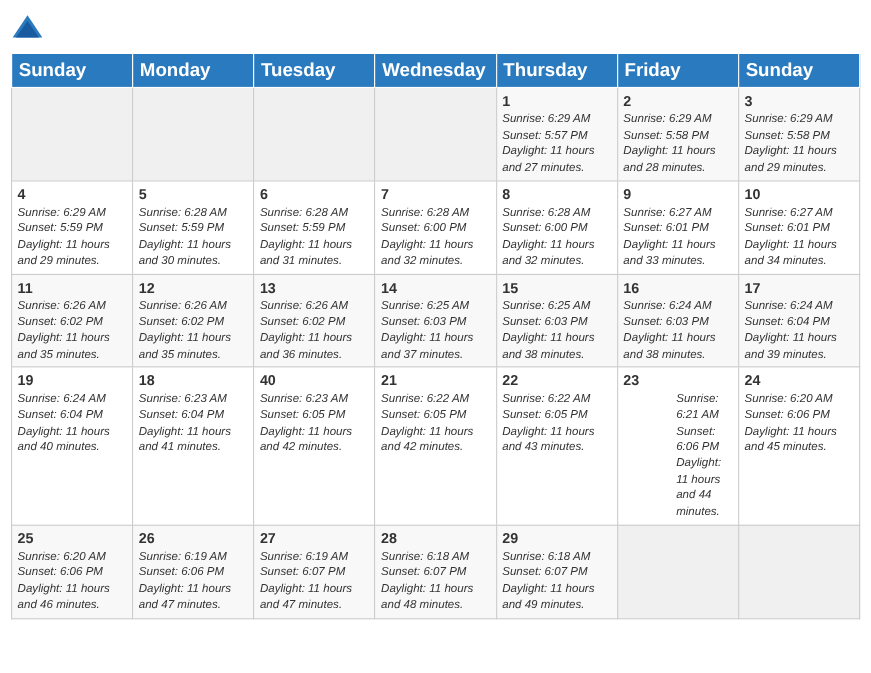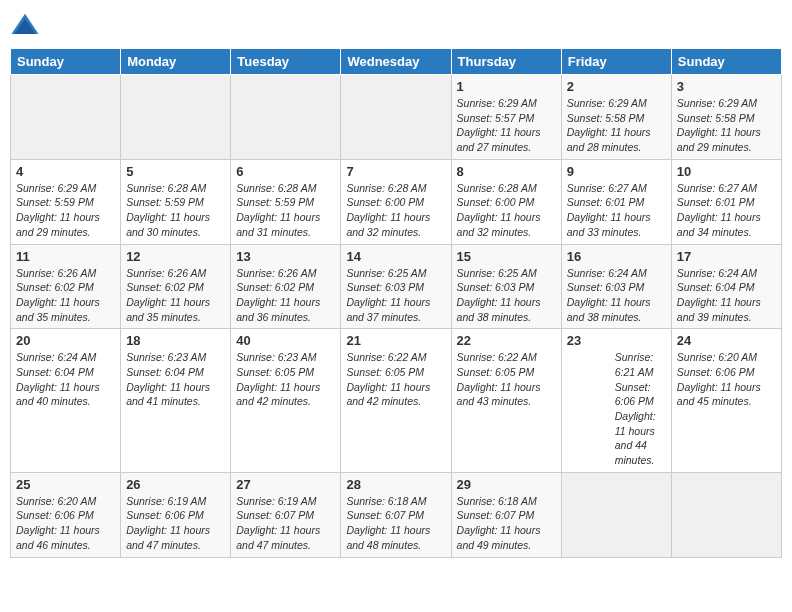--- a/index.html
+++ b/index.html
@@ -52,21 +52,21 @@
       font-size: 16px;
       color: #333;
     }
     .calendar {
       width: 100%;
       border-collapse: collapse;
     }
     .calendar th {
       background: #2a7abf;
       color: #fff;
-      font-size: 13px;
+      font-size: 17px;
       font-weight: bold;
       padding: 5px 6px;
       text-align: left;
       border: 1px solid #fff;
     }
     .calendar td {
       vertical-align: top;
       border: 1px solid #ccc;
       padding: 4px 5px;
       width: calc(100% / 7);
@@ -254,21 +254,21 @@
         <td>
           <span class="day-num">17</span>
           <div class="day-info" style="white-space: pre-line;">Sunrise: 6:24 AM
 Sunset: 6:04 PM
 Daylight: 11 hours
 and 39 minutes.</div>
         </td>
       </tr>
       <tr>
         <td>
-          <span class="day-num">20</span>
+          <span class="day-num">19</span>
           <div class="day-info" style="white-space: pre-line;">Sunrise: 6:24 AM
 Sunset: 6:04 PM
 Daylight: 11 hours
 and 40 minutes.</div>
         </td>
         <td>
           <span class="day-num">18</span>
           <div class="day-info" style="white-space: pre-line;">Sunrise: 6:23 AM
 Sunset: 6:04 PM
 Daylight: 11 hours

